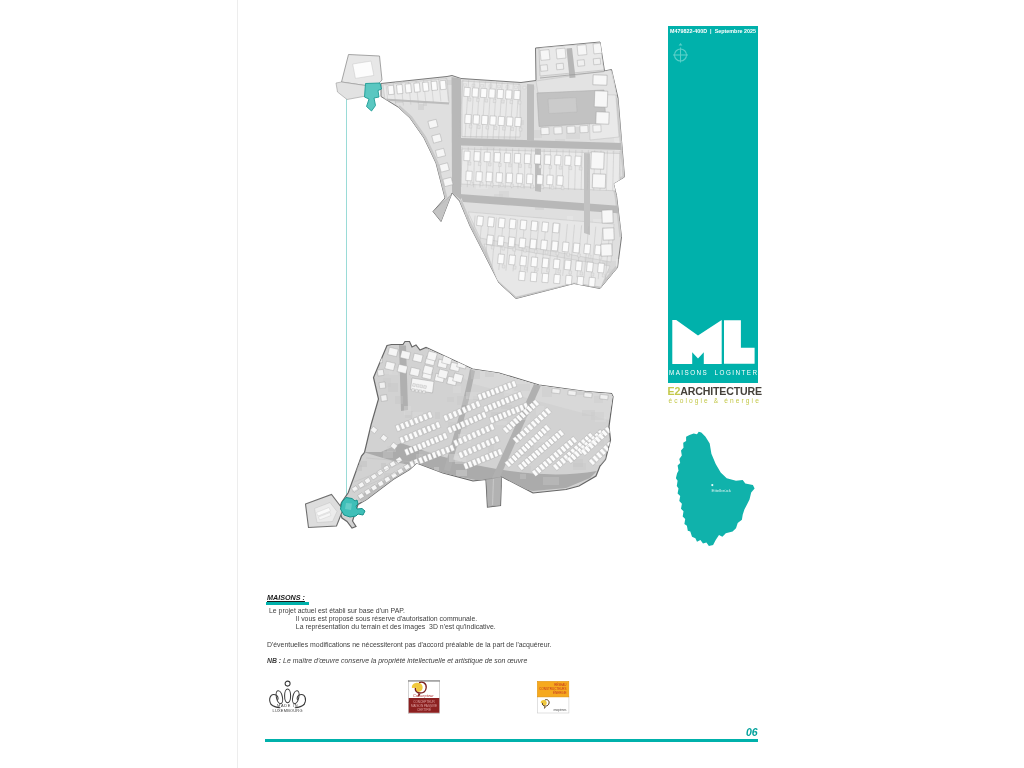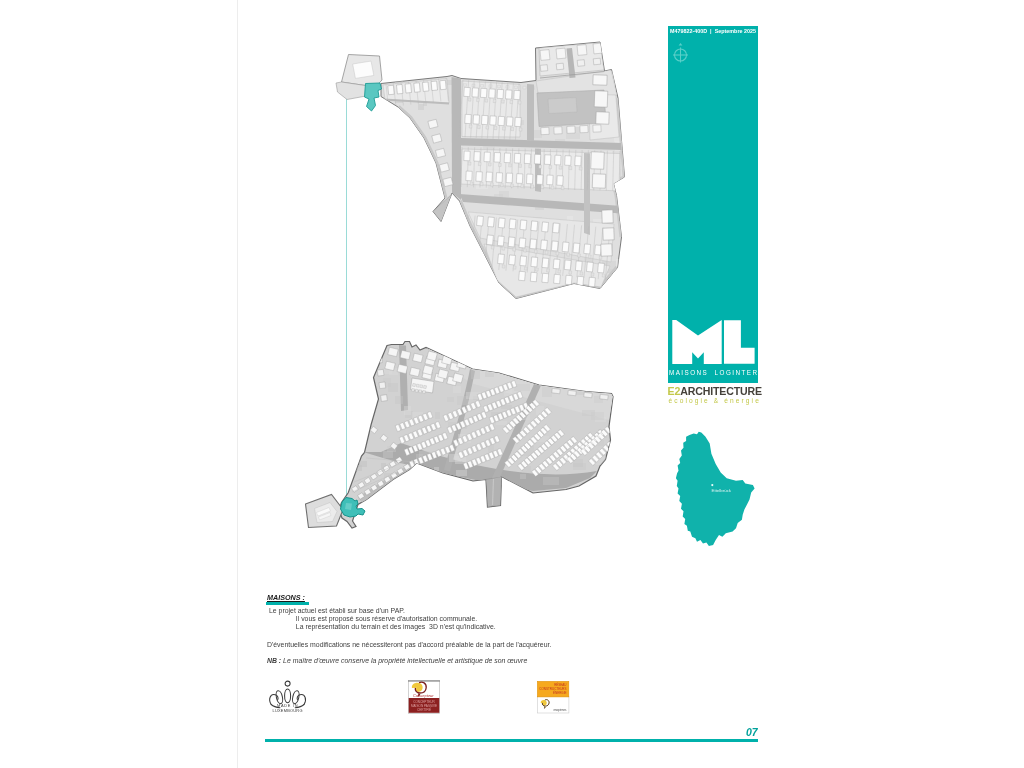--- a/index.html
+++ b/index.html
@@ -912,17 +912,17 @@
   <text x="29.5" y="5.2" font-size="3" fill="#c03020" text-anchor="end" font-family="Liberation Sans, sans-serif">RÉSEAU</text>
   <text x="29.5" y="9.2" font-size="3" fill="#c03020" text-anchor="end" font-family="Liberation Sans, sans-serif">CONSTRUCTEURS</text>
   <text x="29.5" y="13.2" font-size="3" fill="#c03020" text-anchor="end" font-family="Liberation Sans, sans-serif">ÉNERGIE</text>
   <path d="M3.8,22 C3.2,19.8 6.1,18.3 8.3,19.4 C10.5,20.6 10.1,23.9 7.9,24.4 C6.1,24.8 5,23.2 6.1,22" fill="#f0c83c"></path>
   <path d="M7.9,19 C10.1,17.9 12.3,19.4 12.1,21.9 C11.9,23.7 10.5,25.1 8.3,25.1 C6.1,25.1 5,23.4 5.4,21.9" fill="none" stroke="#5a3a10" stroke-width="1"></path>
   <path d="M7.6,25.1 L6.9,28 L8.7,26.5 Z" fill="#5a3a10"></path>
   <text x="29.5" y="29.6" font-size="2.8" fill="#4a4a4a" text-anchor="end" font-family="Liberation Sans, sans-serif">enoprimes</text>
 </svg>
 </div>
 
-<div class="abs" style="left:746px;top:726px;font-size:10.5px;font-weight:bold;font-style:italic;color:#00a19b;">07</div>
+<div class="abs" style="left:746px;top:726px;font-size:10.5px;font-weight:bold;font-style:italic;color:#00a19b;">06</div>
 
 <div class="abs" style="left:265px;top:738.6px;width:493px;height:3.2px;background:#00b1ab;"></div>
 
 </div>
 
 </body></html>

